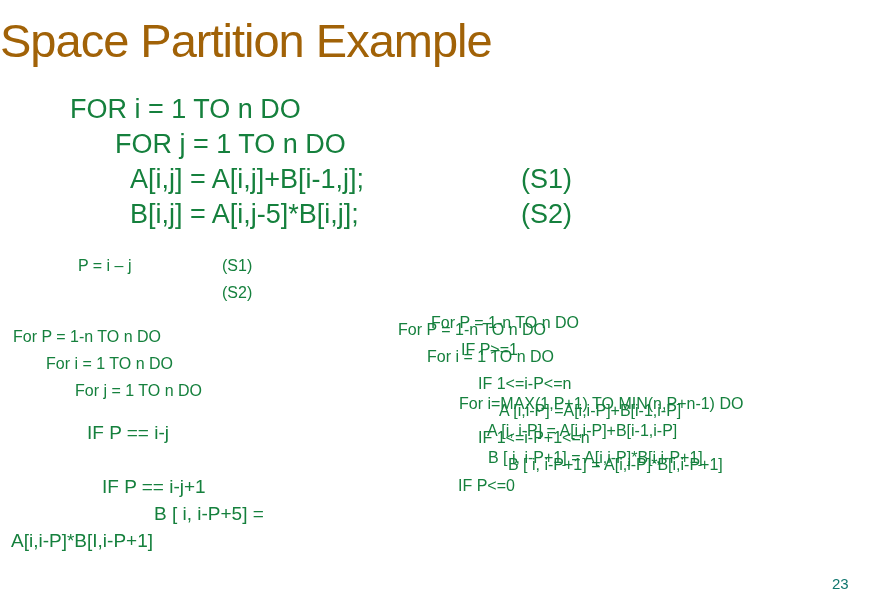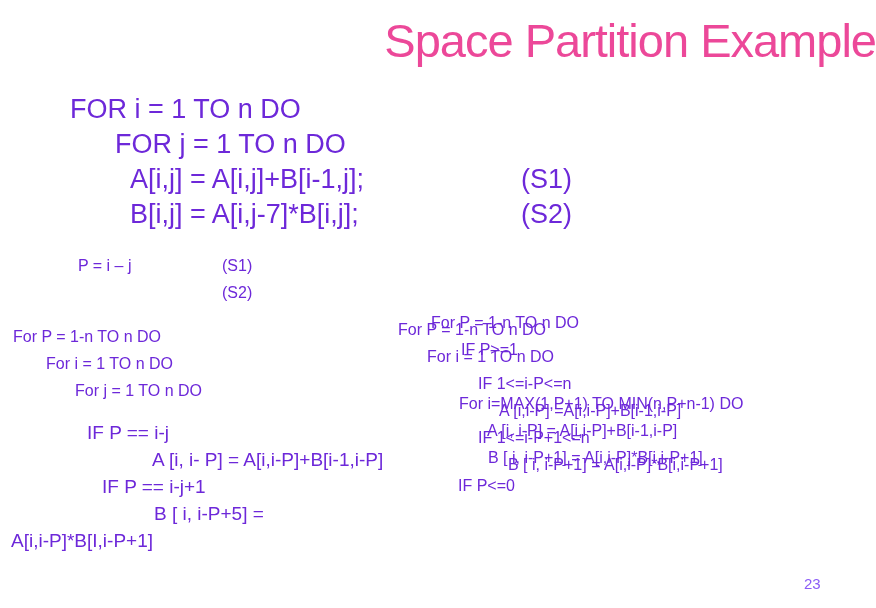--- a/index.html
+++ b/index.html
@@ -8,64 +8,63 @@
     width:876px;height:608px;
     background:#ffffff;
     overflow:hidden;
     font-family:"Liberation Sans", sans-serif;
     color:#000000;
   }
   .ln{
     position:absolute;
     white-space:pre;
     line-height:1.25;
-    color:#6d28d9;
+    color:#15803d;
   }
   .title{
     position:absolute;
     left:0;top:13px;width:876px;
-    text-align:right;
+    text-align:left;
     font-size:47px;
     letter-spacing:-1px;
-    color:#ec4899;
+    color:#a16207;
   }
   .s27{font-size:27px;}
   .s20{font-size:16px;}
   .s19{font-size:19px;}
   .pagenum{
     position:absolute;
-    left:804px;top:575px;
+    left:832px;top:575px;
     font-size:15px;
-    color:#8b5cf6;
+    color:#0f766e;
   }
 </style>
 </head>
 <body>
 
 <div id="slide">
 
   <div class="title">Space Partition Example</div>
 
   <div class="ln s27" style="left:70px;top:93px">FOR i = 1 TO n DO</div>
   <div class="ln s27" style="left:115px;top:128px">FOR j = 1 TO n DO</div>
   <div class="ln s27" style="left:130px;top:163px">A[i,j] = A[i,j]+B[i-1,j];</div>
   <div class="ln s27" style="left:521px;top:163px">(S1)</div>
-  <div class="ln s27" style="left:130px;top:198px">B[i,j] = A[i,j-7]*B[i,j];</div>
+  <div class="ln s27" style="left:130px;top:198px">B[i,j] = A[i,j-5]*B[i,j];</div>
   <div class="ln s27" style="left:521px;top:198px">(S2)</div>
 
   <div class="ln s20" style="left:78px;top:256px">P = i – j</div>
   <div class="ln s20" style="left:222px;top:256px">(S1)</div>
   <div class="ln s20" style="left:222px;top:283px">(S2)</div>
 
   <div class="ln s20" style="left:13px;top:327px">For P = 1-n TO n DO</div>
   <div class="ln s20" style="left:46px;top:354px">For i = 1 TO n DO</div>
   <div class="ln s20" style="left:75px;top:381px">For j = 1 TO n DO</div>
 
   <div class="ln s19" style="left:87px;top:421px">IF P == i-j</div>
-  <div class="ln s19" style="left:152px;top:448px">A [i, i- P] = A[i,i-P]+B[i-1,i-P]</div>
   <div class="ln s19" style="left:102px;top:475px">IF P == i-j+1</div>
   <div class="ln s19" style="left:154px;top:502px">B [ i, i-P+5] =</div>
   <div class="ln s19" style="left:11px;top:529px">A[i,i-P]*B[I,i-P+1]</div>
 
   <div class="ln s20" style="left:398px;top:320px">For P = 1-n TO n DO</div>
   <div class="ln s20" style="left:427px;top:347px">For i = 1 TO n DO</div>
   <div class="ln s20" style="left:478px;top:374px">IF 1&lt;=i-P&lt;=n</div>
   <div class="ln s20" style="left:499px;top:401px">A [i,i-P] =A[i,i-P]+B[i-1,i-P]</div>
   <div class="ln s20" style="left:478px;top:428px">IF 1&lt;=i-P+1&lt;=n</div>
   <div class="ln s20" style="left:508px;top:455px">B [ i, i-P+1] = A[i,i-P]*B[i,i-P+1]</div>

